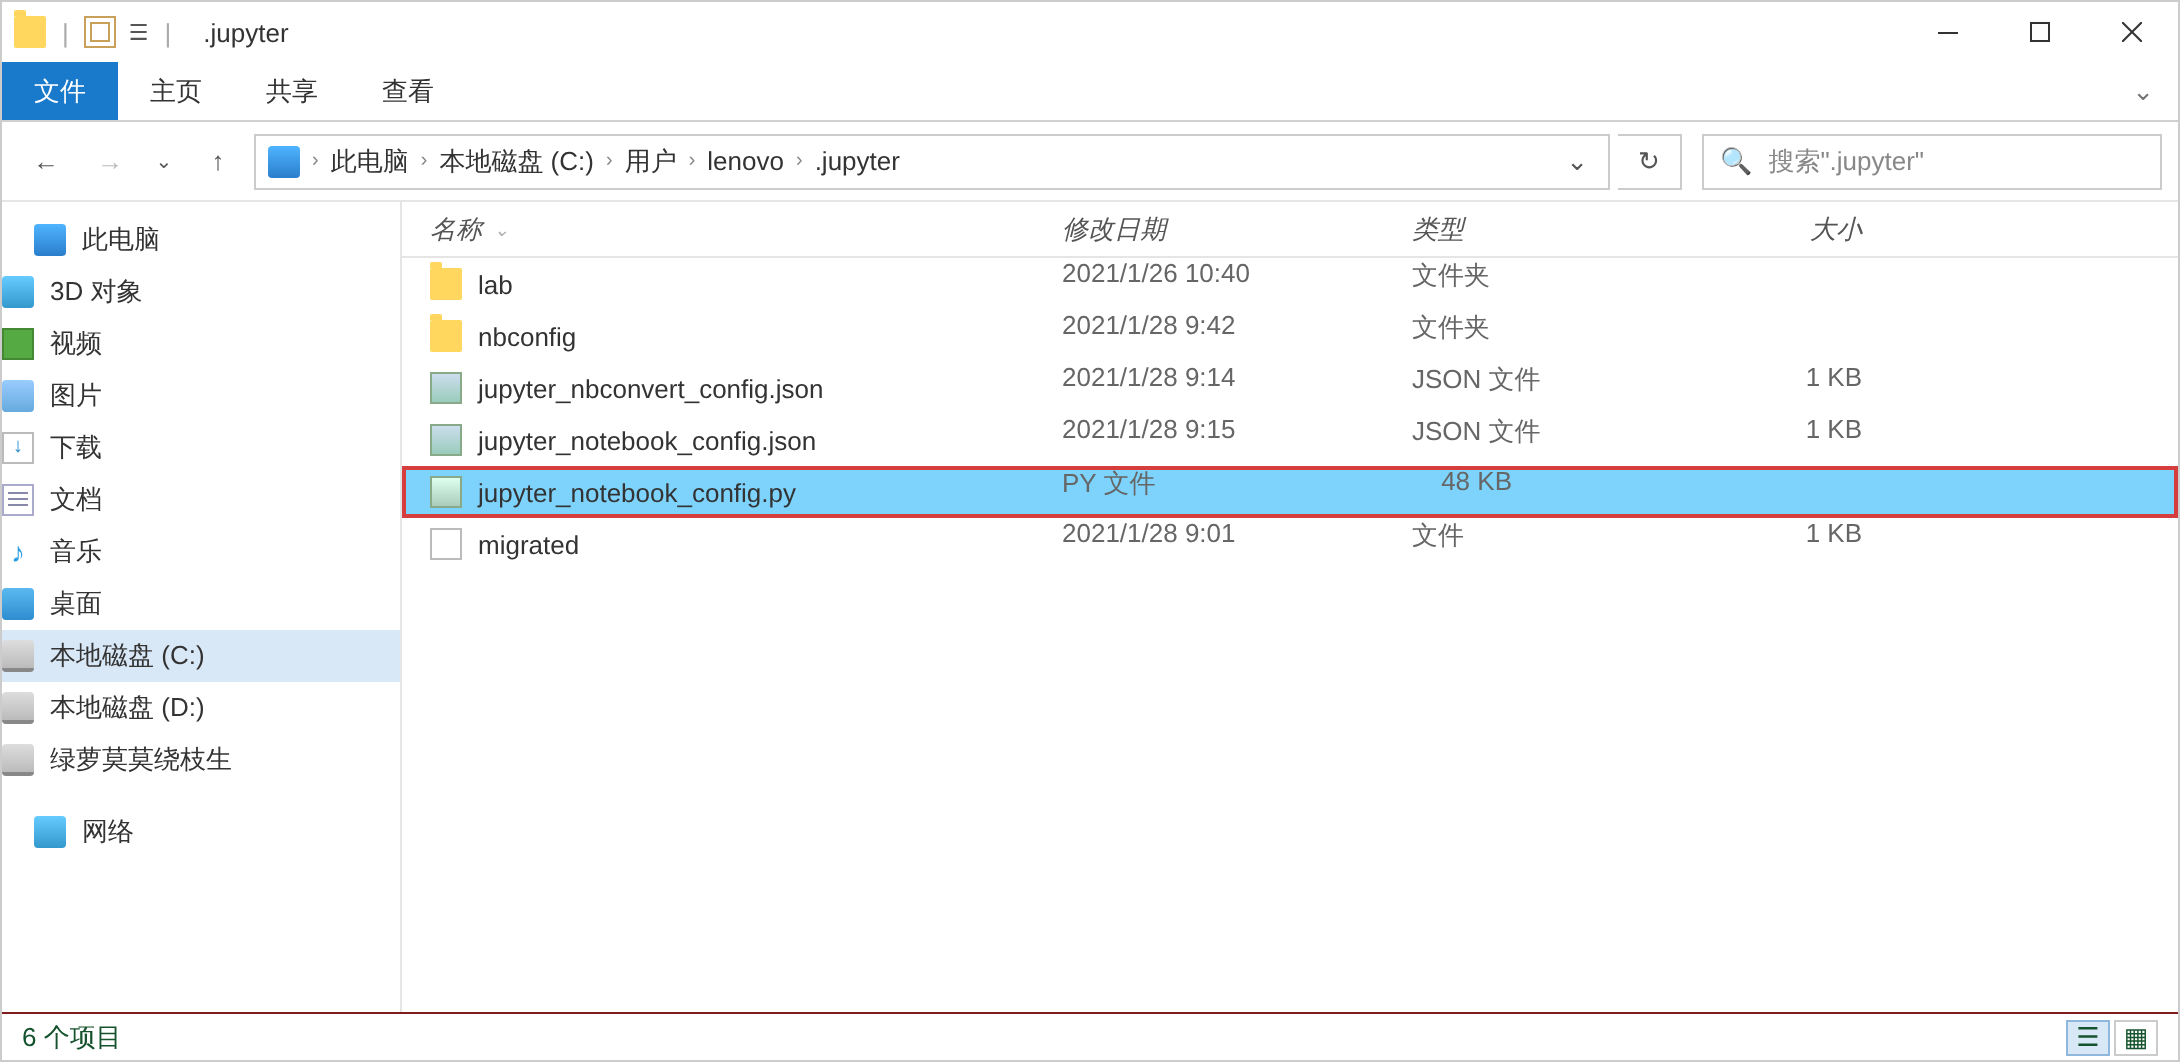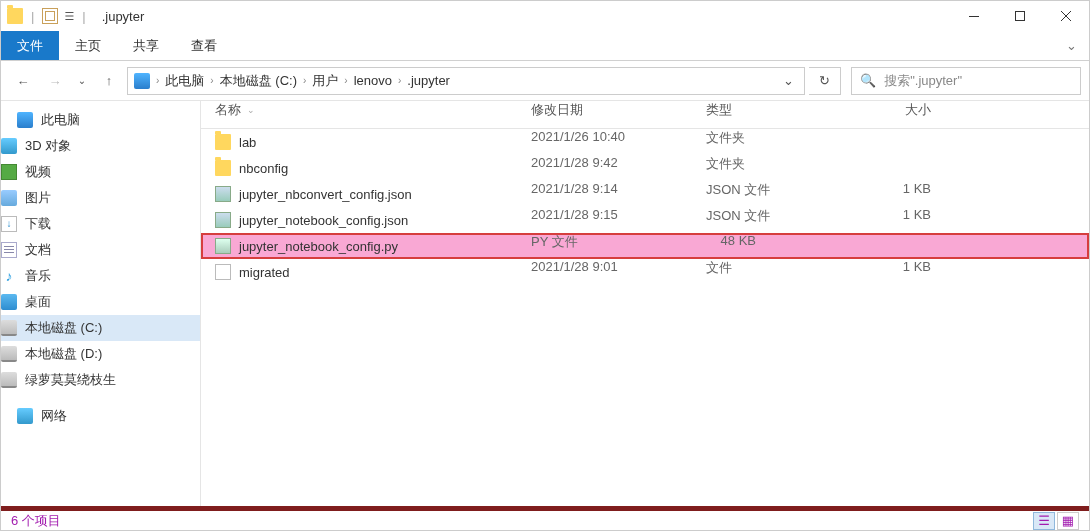--- a/index.html
+++ b/index.html
@@ -35,36 +35,36 @@
 
 
 .main { flex: 1; display: flex; overflow: hidden; }
 .sidebar { width: 200px; border-right: 1px solid #e5e5e5; padding: 6px 0; overflow: auto; }
 .sidebar .item { height: 26px; display: flex; align-items: center; gap: 8px; cursor: pointer; }
 .sidebar .item.top { padding-left: 16px; font-weight: normal; }
 .sidebar .item.sel { background: #d9e8f7; }
 .sidebar .ico { width: 16px; height: 16px; flex: 0 0 16px; }
 
 .content { flex: 1; display: flex; flex-direction: column; }
-.colhead { height: 28px; display: flex; align-items: flex-start; border-bottom: 1px solid #e5e5e5; color: #555; }
+.colhead { height: 28px; display: flex; align-items: center; border-bottom: 1px solid #e5e5e5; color: #555; font-style: italic; }
 .col-name { padding-left: 14px; width: 330px; display:flex; align-items:center; gap:6px;}
 .col-date { width: 175px; }
 .col-type { width: 155px; }
 .col-size { width: 100px; text-align: right; padding-right: 30px; }
 
 .filelist { flex: 1; }
 .row { height: 26px; display: flex; cursor: default; }
 .row .c-name { width: 330px; padding-left: 14px; display: flex; align-items: center; gap: 8px; }
 .row .c-date { width: 175px; color: #666; }
 .row .c-type { width: 155px; color: #666; }
 .row .c-size { width: 100px; text-align: right; color: #666; padding-right: 30px; }
-.row.hl { outline: 2px solid #d63e3e; outline-offset: -2px; background: #f9a8d4; }
+.row.hl { outline: 2px solid #d63e3e; outline-offset: -2px; background: #7dd3fc; }
 .fico { width: 16px; height: 16px; flex: 0 0 16px; }
 
-.statusbar { height: 24px; border-top: 5px solid #7f1d1d; display: flex; align-items: center; padding: 0 10px; color: #a21caf; font-size: 12px; }
+.statusbar { height: 24px; border-top: 1px solid #7f1d1d; display: flex; align-items: center; padding: 0 10px; color: #14532d; font-size: 12px; }
 .statusbar .views { margin-left: auto; display: flex; gap: 2px; }
 .statusbar .vbtn { width: 22px; height: 18px; border: 1px solid #ccc; display:flex; align-items:center; justify-content:center; }
 .statusbar .vbtn.active { background: #d9e8f7; border-color:#8fb8dc; }
 
 
 .i-folder { background: #ffd75e; border-radius: 1px; position:relative; }
 .i-folder::before{content:""; position:absolute; top:-3px; left:0; width:6px; height:3px; background:#ffd75e; border-radius:1px 1px 0 0;}
 .i-json { background: linear-gradient(#cde, #9cb); border:1px solid #8a8; }
 .i-py { background: linear-gradient(#dfe, #acb); border:1px solid #8a8; }
 .i-file { background: #fff; border:1px solid #bbb; }

